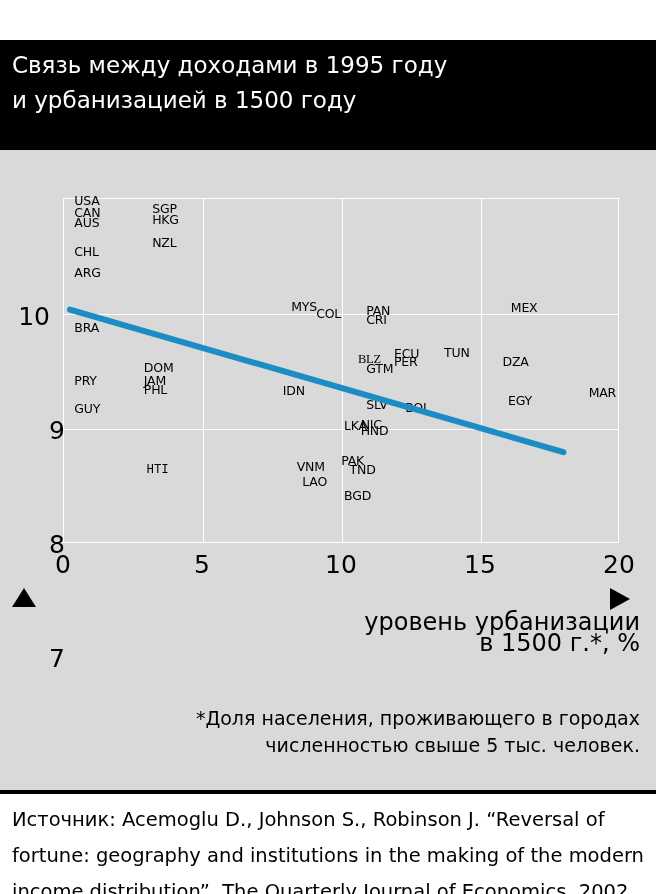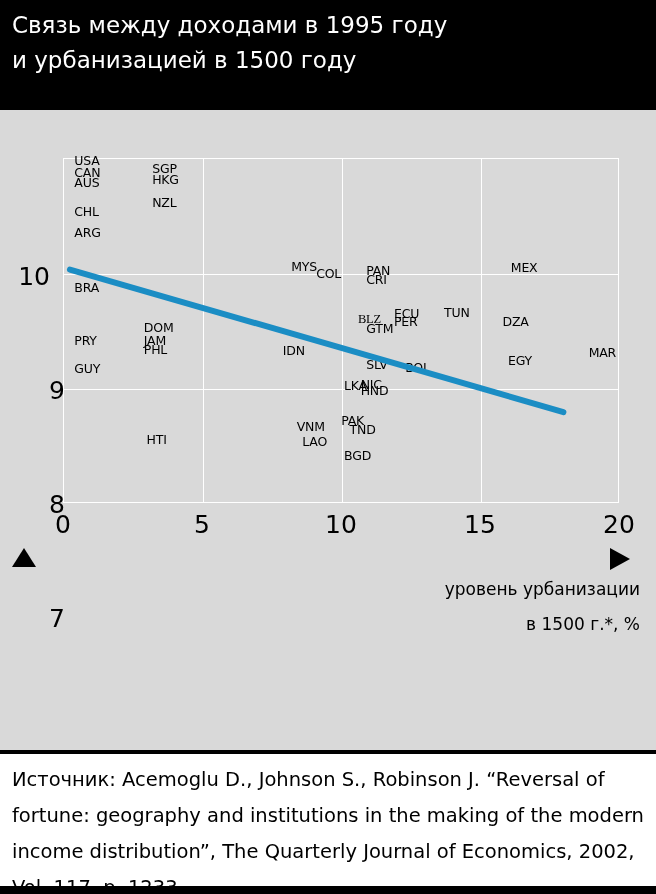--- a/index.html
+++ b/index.html
@@ -11,20 +11,21 @@
     height: 894px;
     background: #ffffff;
     font-family: "DejaVu Sans", sans-serif;
     overflow: hidden;
   }
   #page {
     position: relative;
     width: 656px;
     height: 641px;
     background: #a16207;
+    margin-top: 40px;
   }
   
   #header {
     position: absolute;
     left: 0; top: 0;
     width: 656px;
     height: 110px;
     background: #000000;
     color: #ffffff;
   }
@@ -135,22 +136,22 @@
     line-height: 27px;
     color: #000000;
     white-space: pre-line;
   }
   #caption-right {
     position: absolute;
     right: 16px;
     top: 462px;
     width: 300px;
     text-align: right;
-    font-size: 17px;
-    line-height: 35px;
+    font-size: 24px;
+    line-height: 21px;
     color: #000000;
     white-space: pre-line;
   }
   #footnote {
     position: absolute;
     right: 16px;
     top: 555px;
     width: 520px;
     text-align: right;
     font-size: 19px;
@@ -241,38 +242,40 @@
           <div class="point-label" style="left: 302.24px; top: 197.85px;">SLV</div>
           <div class="point-label" style="left: 341.16px; top: 201.3px;">BOL</div>
           <div class="point-label" style="left: 10.34px; top: 202.45px;">GUY</div>
           <div class="point-label" style="left: 280px; top: 218.55px;">LKA</div>
           <div class="point-label" style="left: 296.68px; top: 224.3px;">HND</div>
           <div class="point-label" style="left: 296.68px; top: 218px;">NIC</div>
           <div class="point-label" style="left: 277.22px; top: 254.2px;">PAK</div>
           <div class="point-label" style="left: 285.56px; top: 263.4px;">TND</div>
           <div class="point-label" style="left: 232.74px; top: 259.95px;">VNM</div>
           <div class="point-label" style="left: 238.3px; top: 274.9px;">LAO</div>
-          <div class="point-label" style="left: 82.62px; top: 273px;">HTI</div>
+          <div class="point-label" style="left: 82.62px; top: 264px; font-family: Liberation Mono, monospace;">HTI</div>
           <div class="point-label" style="left: 280px; top: 288.7px;">BGD</div>
         </div>
     </div>
 
     <svg id="trend" viewBox="0 0 556 345" preserveAspectRatio="none">
       <line id="trendline-el" x1="6.95" y1="111.5500000000001" x2="500.40000000000003" y2="254.14999999999998" stroke="#1b8dc4" stroke-width="6" stroke-linecap="round"></line>
     </svg>
 
     <div class="xtick" style="left:33px;  top:400px;">0</div>
     <div class="xtick" style="left:172px; top:400px;">5</div>
     <div class="xtick" style="left:311px; top:400px;">10</div>
     <div class="xtick" style="left:450px; top:400px;">15</div>
     <div class="xtick" style="left:589px; top:400px;text-align:center;">20</div>
 
     <div id="arrow-left"></div>
     <div id="arrow-right"></div>
     <div id="caption-right">уровень урбанизации
 в 1500 г.*, %</div>
+    <div id="footnote">*Доля населения, проживающего в городах
+численностью свыше 5 тыс. человек.</div>
   </div>
 
   <div id="source-sep"></div>
   <div id="source">Источник: Acemoglu D., Johnson S., Robinson J. “Reversal of fortune: geography and institutions in the making of the modern income distribution”, The Quarterly Journal of Economics, 2002, Vol. 117, p. 1233.</div>
   <div id="bottom-bar"></div>
 
 </div>
 
 </body></html>

